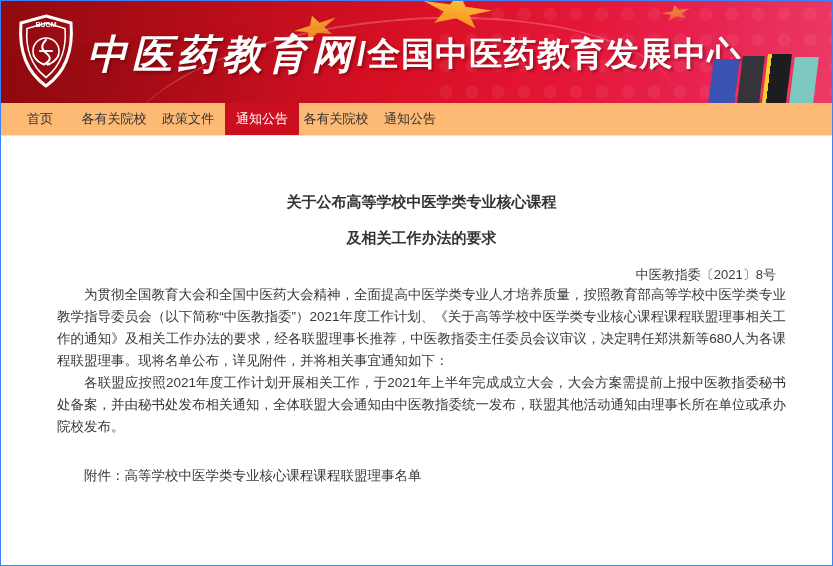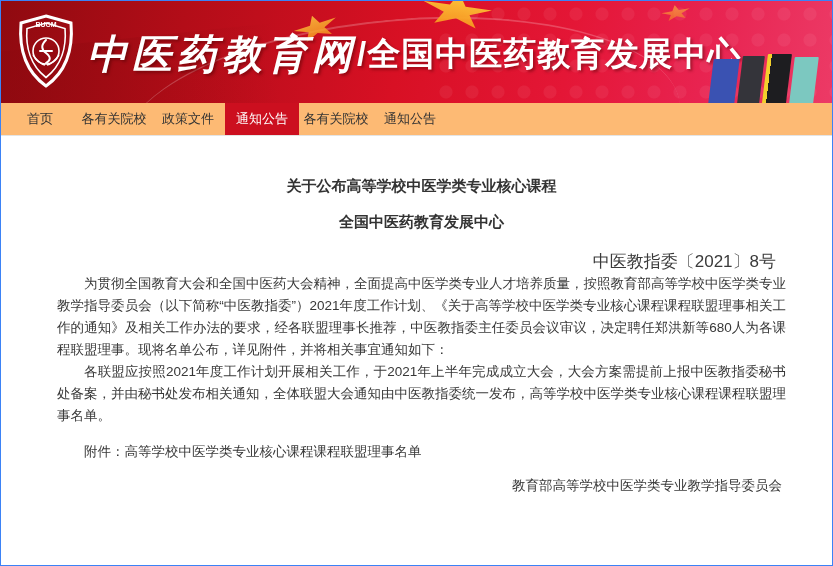--- a/index.html
+++ b/index.html
@@ -69,28 +69,28 @@
     padding-left:2px; border-bottom:1px solid #e4e4e4;
   }
   .nav-item {
     width:74px; text-align:center; line-height:32px; font-size:13px; color:#333;
     cursor:pointer;
   }
   .nav-item.active { background:#cc0f1f; color:#fff; }
 
   
   .doc {
-    padding:40px 46px 0 56px; color:#383838; font-size:13.5px;
+    padding:56px 46px 0 56px; color:#383838; font-size:13.5px;
   }
   .doc-title { text-align:center; font-size:15px; font-weight:bold; color:#333; line-height:20px; }
   .doc-title + .doc-title { margin-top:16px; }
-  .doc-number { text-align:right; font-size:17px; margin-top:18px; padding-right:10px; color:#3a3a3a; }
+  .doc-number { text-align:right; font-size:13px; margin-top:18px; padding-right:10px; color:#3a3a3a; }
   .salutation { margin-top:14px; text-indent:2em; line-height:22px; }
   .para { text-indent:2em; text-align:justify; line-height:22px; }
-  .attachment { text-indent:2em; line-height:22px; margin-top:14px; }
+  .attachment { text-indent:2em; line-height:22px; margin-top:27px; }
   .sign-block { margin-top:12px; }
   .sign-line { text-align:right; line-height:22px; margin-top:9px; }
   .sign-line.committee { padding-right:4px; }
   .sign-line.seal { padding-right:28px; }
 </style>
 </head>
 <body>
 
 <div class="page">
 
@@ -129,29 +129,28 @@
     <div class="nav-item">首页</div>
     <div class="nav-item">各有关院校</div>
     <div class="nav-item">政策文件</div>
     <div class="nav-item active">通知公告</div>
     <div class="nav-item">各有关院校</div>
     <div class="nav-item">通知公告</div>
   </div>
 
   <div class="doc">
     <div class="doc-title">关于公布高等学校中医学类专业核心课程</div>
-    <div class="doc-title">全国中医药教育发展中心</div>
+    <div class="doc-title">及相关工作办法的要求</div>
 
     <div class="doc-number">中医教指委〔2021〕8号</div>
 
 
     <p class="para">为贯彻全国教育大会和全国中医药大会精神，全面提高中医学类专业人才培养质量，按照教育部高等学校中医学类专业教学指导委员会（以下简称“中医教指委”）2021年度工作计划、《关于高等学校中医学类专业核心课程课程联盟理事相关工作的通知》及相关工作办法的要求，经各联盟理事长推荐，中医教指委主任委员会议审议，决定聘任郑洪新等680人为各课程联盟理事。现将名单公布，详见附件，并将相关事宜通知如下：</p>
-    <p class="para">各联盟应按照2021年度工作计划开展相关工作，于2021年上半年完成成立大会，大会方案需提前上报中医教指委秘书处备案，并由秘书处发布相关通知，全体联盟大会通知由中医教指委统一发布，高等学校中医学类专业核心课程课程联盟理事名单。</p>
+    <p class="para">各联盟应按照2021年度工作计划开展相关工作，于2021年上半年完成成立大会，大会方案需提前上报中医教指委秘书处备案，并由秘书处发布相关通知，全体联盟大会通知由中医教指委统一发布，联盟其他活动通知由理事长所在单位或承办院校发布。</p>
 
     <div class="attachment">附件：高等学校中医学类专业核心课程课程联盟理事名单</div>
 
     <div class="sign-block">
-      <div class="sign-line committee">教育部高等学校中医学类专业教学指导委员会</div>
 
     </div>
   </div>
 
 </div>
 
 </body></html>

